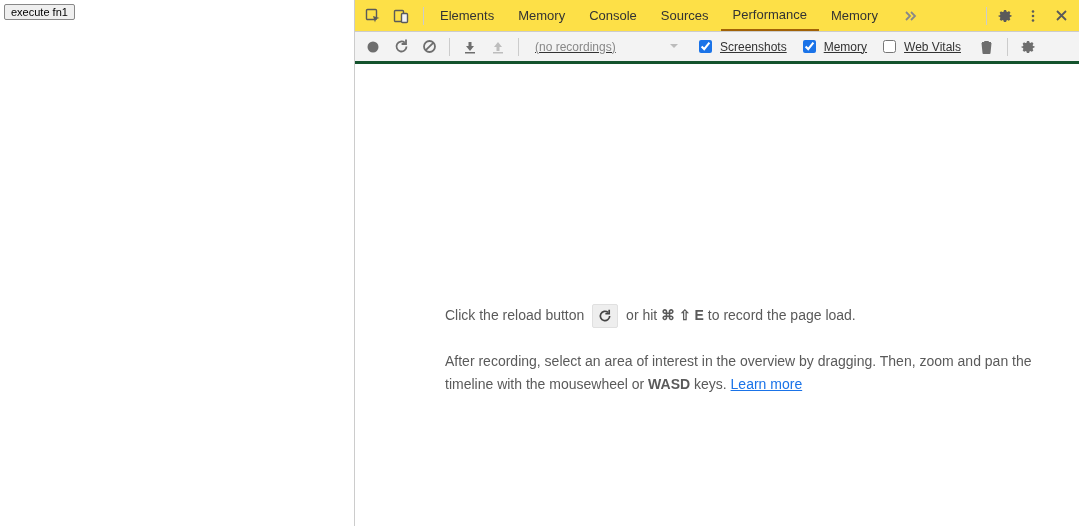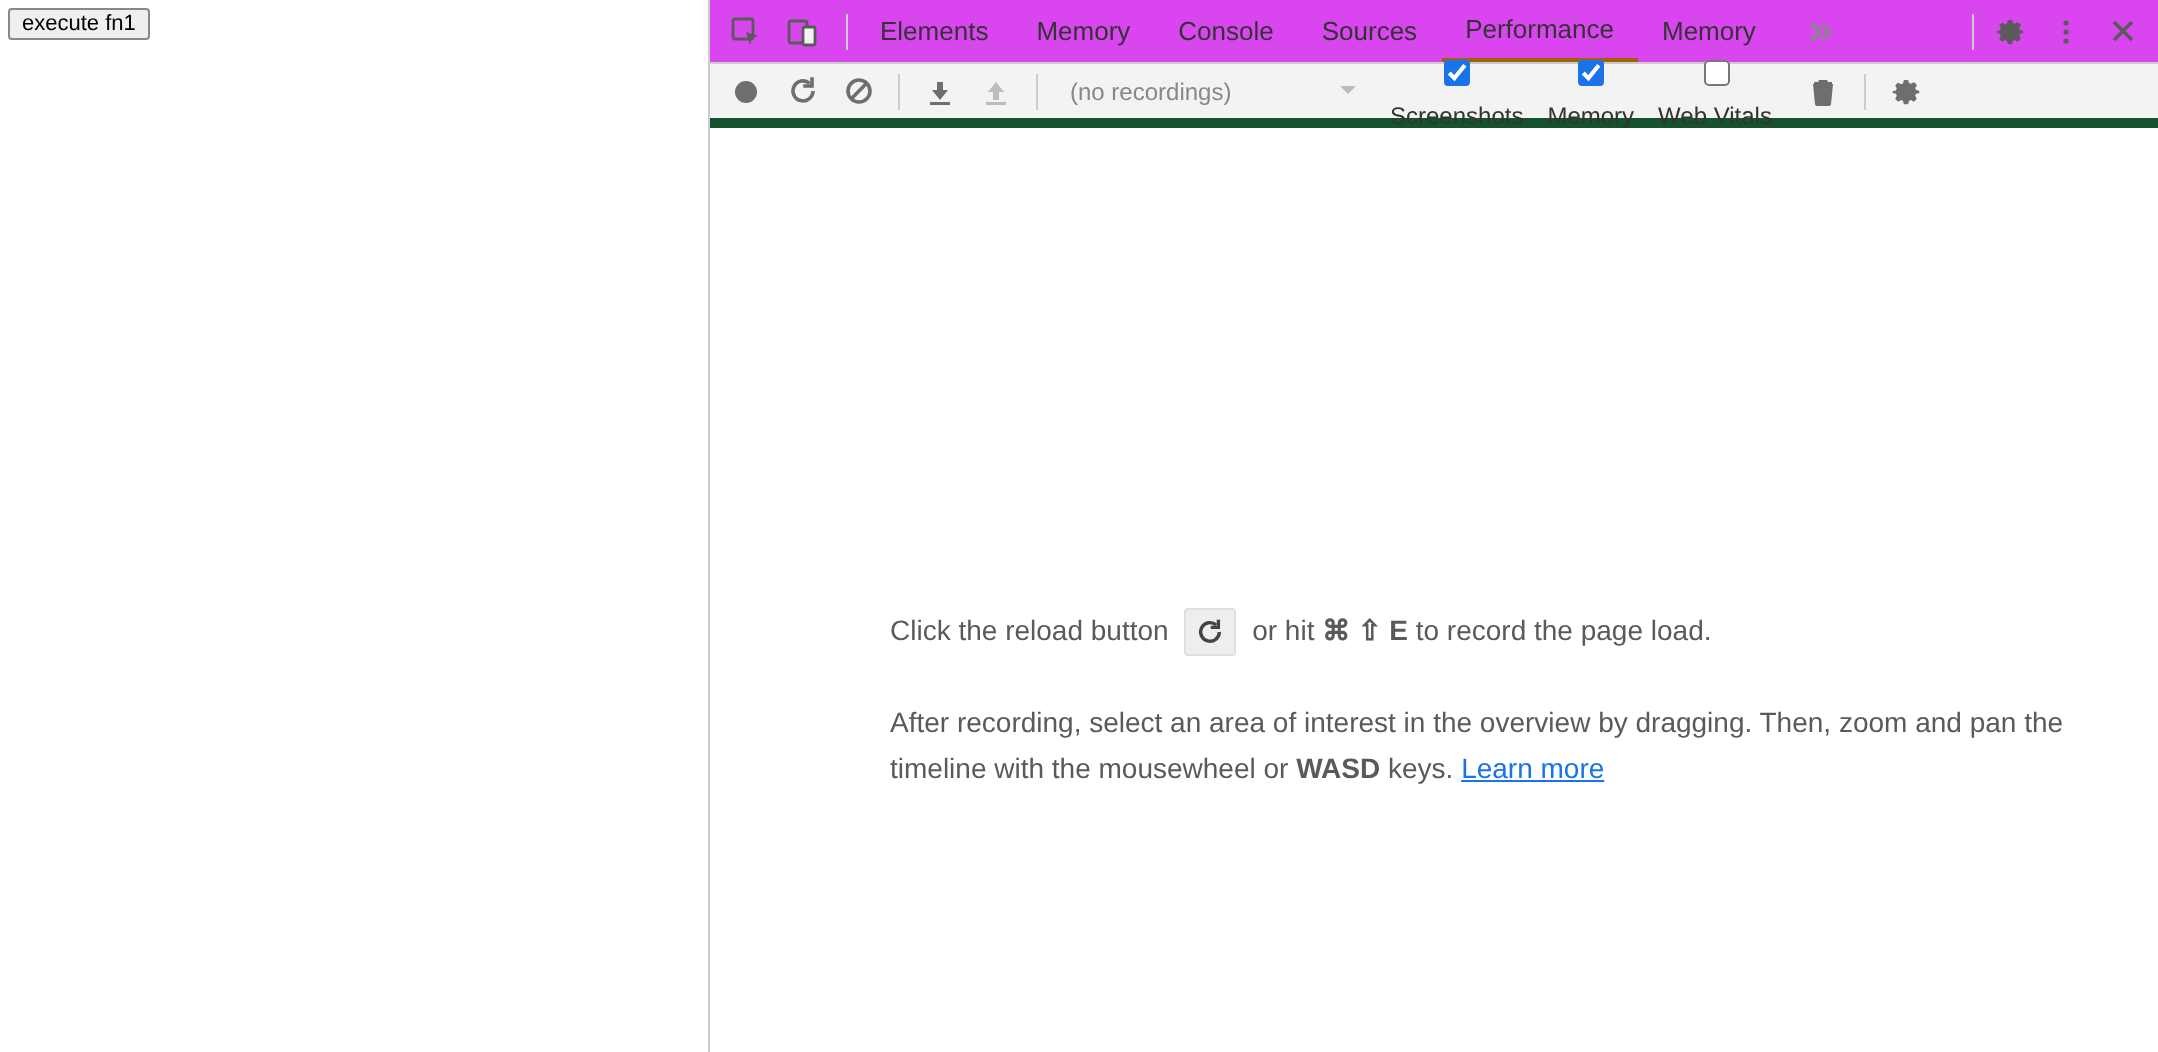--- a/index.html
+++ b/index.html
@@ -1,35 +1,35 @@
 <!DOCTYPE html>
 <html><head>
 <meta charset="utf-8">
 <style>
   * { box-sizing: border-box; }
   html, body { margin:0; padding:0; width:1079px; height:526px; font-family:"Helvetica Neue",Arial,sans-serif; font-size:12px; color:#333; background:#fff; overflow:hidden; }
   .root { display:flex; width:100%; height:100%;align-items:center; }
   .page-pane { width:355px; height:100%; border-right:1px solid #ccc; padding:4px; }
   .page-pane button { font-family:Arial,sans-serif; font-size:11px; padding:1px 6px; background:#efefef; border:1px solid #888; border-radius:2px; cursor:pointer; }
   .devtools { flex:1; height:100%; display:flex; flex-direction:column; background:#fff; }
-  .tabbar { display:flex; align-items:center; height:32px; border-bottom:1px solid #ccc; background:#d946ef; }
+  .tabbar { display:flex; align-items:center; height:32px; border-bottom:1px solid #ccc; background:#fde047; }
   .tab-icons-left { display:flex; align-items:center; padding:0 4px; }
   .ic-btn { width:28px; height:28px; display:flex; align-items:center; justify-content:center; color:#5a5a5a; cursor:pointer; }
   .ic-btn svg { display:block; }
   .vsep { width:1px; height:18px; background:#ccc; margin:0 4px; }
   .tabs { display:flex; align-items:stretch; height:100%; }
   .tab { display:flex; align-items:center; padding:0 12px; color:#333; font-size:13px; cursor:pointer; }
   .tab.active { color:#333; border-bottom:2px solid #a16207; }
   .tab-icons-right { margin-left:auto; display:flex; align-items:center; padding:0 4px; }
-  .toolbar { display:flex; align-items:center; height:32px; border-bottom:5px solid #14532d; background:#f3f3f3; padding:0 6px; gap:4px; }
+  .toolbar { display:flex; align-items:center; height:32px; border-bottom:3px solid #14532d; background:#f3f3f3; padding:0 6px; gap:4px;text-decoration:underline; }
   .tool-ic { width:24px; height:24px; display:flex; align-items:center; justify-content:center; color:#6e6e6e; cursor:pointer; }
   .tool-ic.disabled { color:#bdbdbd; cursor:default; }
   .dropdown { display:flex; align-items:center; gap:6px; height:22px; padding:0 8px; color:#888; font-size:12px; cursor:pointer; min-width:160px; }
   .dropdown .chev { color:#bbb; }
-  .chk { display:flex; align-items:center; gap:5px; font-size:12px; color:#333; cursor:pointer; padding:0 4px;flex-direction:column; }
+  .chk { display:flex; align-items:center; gap:5px; font-size:12px; color:#333; cursor:pointer; padding:0 4px; }
   .chk input { width:13px; height:13px; accent-color:#1a73e8; }
   .body { flex:1; position:relative; background:#fff; }
   .help { position:absolute; left:90px; right:40px; top:240px; color:#5a5a5a; font-size:14px; line-height:1.6; }
   .help p { margin:0 0 22px 0; }
   .help .inline-btn { display:inline-flex; align-items:center; justify-content:center; width:26px; height:24px; background:#eee; border:1px solid #e0e0e0; border-radius:2px; vertical-align:middle; margin:0 4px; }
   .help .kbd { font-weight:700; }
   .help .kbd-sym { font-family:-apple-system,Arial,sans-serif; }
   .help a { color:#1a73e8; text-decoration:underline; cursor:pointer; }
   .help strong { font-weight:700; }
 </style>

